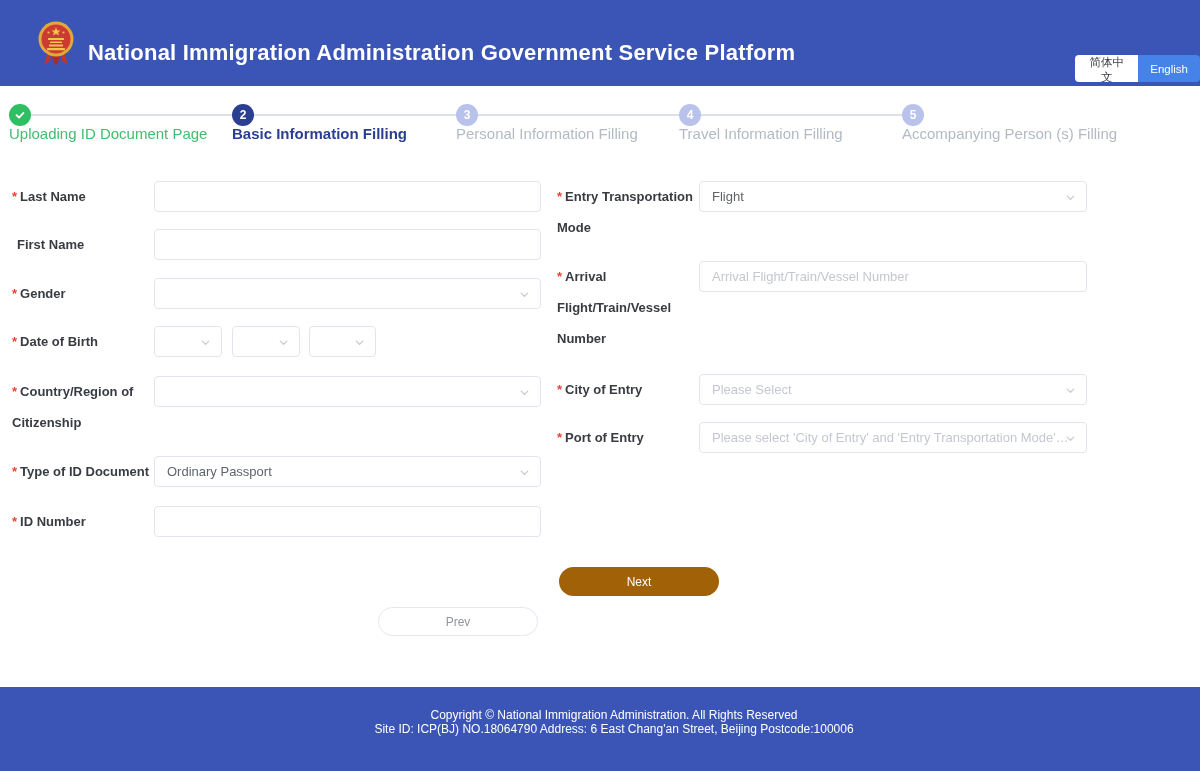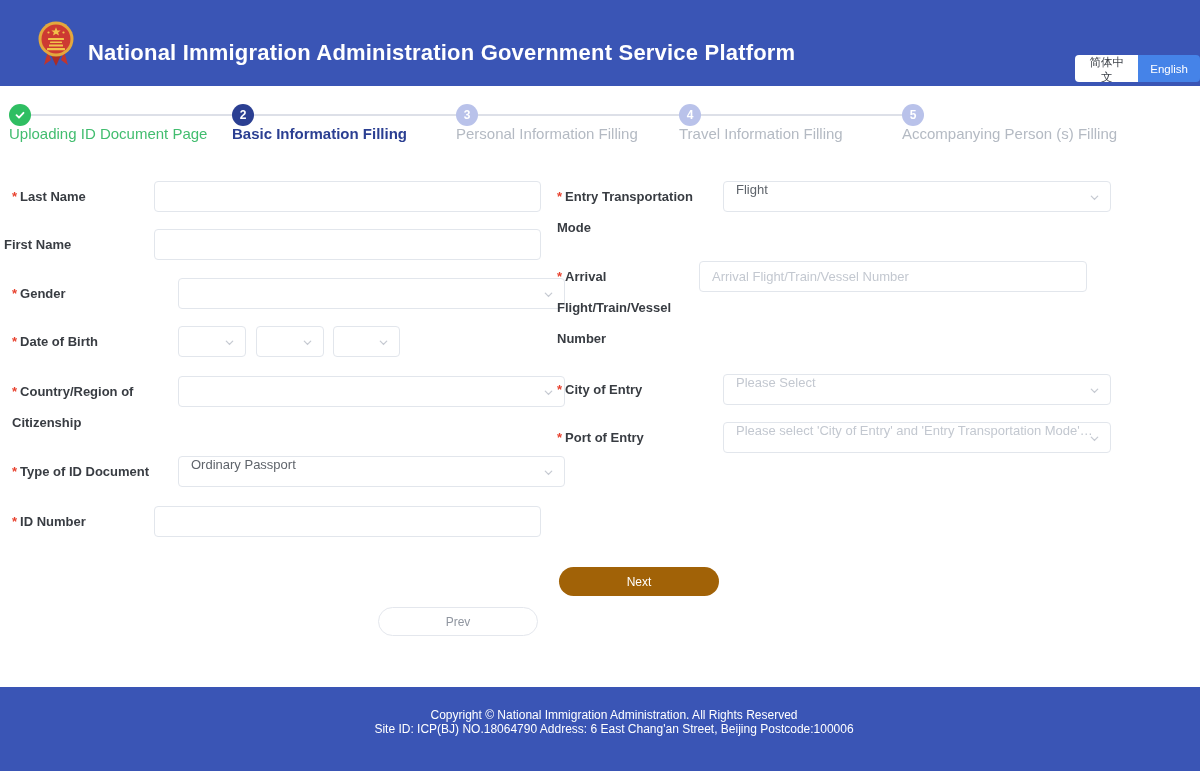--- a/index.html
+++ b/index.html
@@ -34,22 +34,22 @@
   .field-label { position:absolute; width:142px; font-size:13px; font-weight:bold;
                  color:#383c42; line-height:31px; }
   .req { color:#e8422f; margin-right:3px; }
 
   .text-input { position:absolute; box-sizing:border-box; height:31px; background:#fff;
                 border:1px solid #e2e6ec; border-radius:4px; padding:0 12px;
                 font-size:13px; color:#5f646b; font-family:inherit; outline:none; }
   .text-input::placeholder { color:#c3c8d0; }
 
   .select { position:absolute; box-sizing:border-box; height:31px; background:#fff;
-            border:1px solid #e2e6ec; border-radius:4px; display:flex; align-items:flex-start;
-            padding:0 14px 0 12px; cursor:pointer;margin-left:24px; }
+            border:1px solid #e2e6ec; border-radius:4px; display:flex; align-items:center;
+            padding:0 14px 0 12px; cursor:pointer; }
   .select .val { font-size:13px; color:#5f646b; white-space:nowrap; overflow:hidden; text-overflow:ellipsis; }
   .select.is-placeholder .val { color:#c3c8d0; }
   .chev { position:absolute; right:10px; top:10px; }
 
   
   .btn { position:absolute; box-sizing:border-box; width:160px; height:29px; border-radius:15px;
          font-size:12px; font-family:inherit; cursor:pointer; }
   .btn-prev { border:1px solid #e4e7ed; background:#fff; color:#9096a0;margin-top:40px; }
   .btn-next { border:none; background:#a16207; color:#fff; }
 
@@ -109,21 +109,21 @@
     <div class="step-label sl-upcoming" style="left:902px">Accompanying Person (s) Filling</div>
   </div>
 
   <div>
 
     <div class="field-label" style="left:12px; top:181px">
       <span class="req">*</span><span>Last Name</span>
     </div>
     <input class="text-input" style="left: 154px; top: 181px; width: 387px;" type="text" placeholder="">
 
-    <div class="field-label" style="left:4px; top:229px">
+    <div class="field-label" style="left:17px; top:229px">
       <span>First Name</span>
     </div>
     <input class="text-input" style="left: 154px; top: 229px; width: 387px;" type="text" placeholder="">
 
     <div class="field-label" style="left:12px; top:278px">
       <span class="req">*</span><span>Gender</span>
     </div>
     <div class="select" style="left:154px; top:278px; width:387px">
       <span class="val"></span>
       <svg class="chev" width="11" height="11" viewBox="0 0 12 12">

